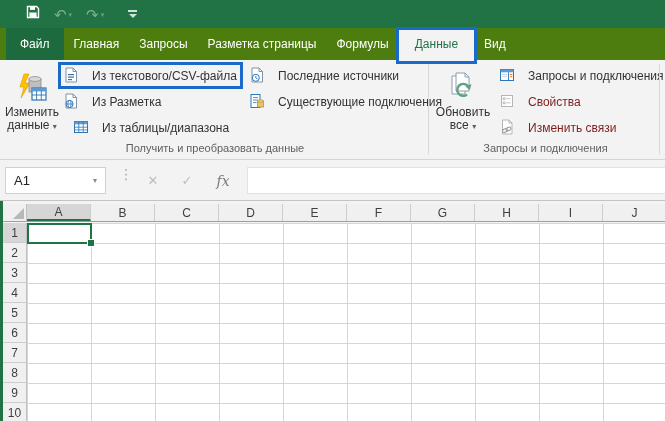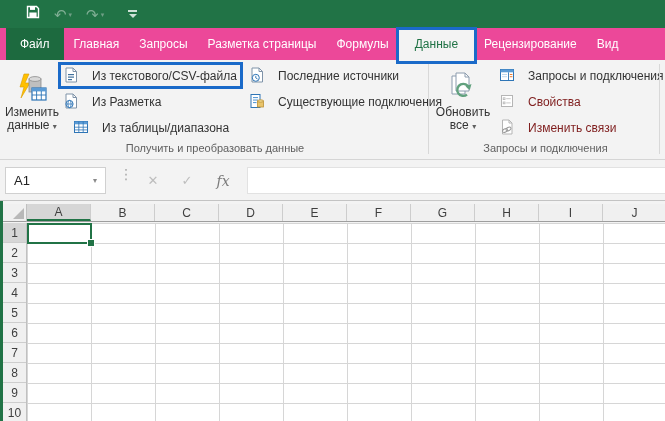--- a/index.html
+++ b/index.html
@@ -10,21 +10,21 @@
   .titlebar { position:absolute; left:0; top:0; width:665px; height:28px; background:#217346;
               display:flex; align-items:center; }
   .qat { display:flex; align-items:center; gap:14px; margin-left:26px; }
   .qat .undo, .qat .redo { color:#7fae94; font-size:15px; line-height:1; display:flex; align-items:center; gap:2px;}
   .qat .mini-caret { font-size:7px; color:#6f9f85; }
   .qat-custom { display:flex; flex-direction:column; align-items:center; margin-left:10px; }
   .qat-custom .bar { width:9px; height:2px; background:#cfe3d8; margin-bottom:2px; }
   .qat-custom .car { width:0; height:0; border-left:4px solid transparent; border-right:4px solid transparent; border-top:4px solid #cfe3d8; }
 
   
-  .tabrow { position:absolute; left:0; top:28px; width:665px; height:32px; background:#ec4899;
+  .tabrow { position:absolute; left:0; top:28px; width:665px; height:32px; background:#4d7c0f;
             display:flex; align-items:stretch; padding-left:6px; color:#fff; font-size:12px; }
   .tab { display:flex; align-items:center; padding:0 10px; white-space:nowrap; cursor:default; }
   .tab.file { background:#1d6a3f; padding:0 14px; }
   .tab.active { background:#f3f3f3; color:#217346; padding:0 16px; position:relative; }
   .ann-box { position:absolute; border:3px solid #1a6ac9; pointer-events:none; z-index:30; }
   .tab.active .ann-box { left:-3px; right:-3px; top:-1px; bottom:-4px; }
 
   
   .ribbon { position:absolute; left:0; top:60px; width:665px; height:100px; background:#f3f3f3;
             border-bottom:1px solid #d5d5d5; font-size:12px; color:#333; }
@@ -111,21 +111,20 @@
   <div class="tabrow">
     <div class="tab file">Файл</div>
     <div class="tab">Главная</div>
     <div class="tab">Запросы</div>
     <div class="tab">Разметка страницы</div>
     <div class="tab">Формулы</div>
     <div class="tab active">
       <span>Данные</span>
       <span class="ann-box"></span>
     </div>
-    <div class="tab">Рецензирование</div>
     <div class="tab">Вид</div>
   </div>
 
   <div class="ribbon">
 
     <div class="big-btn" style="left:3px;">
       <div class="bicon">
         <svg width="32" height="32" viewBox="0 0 32 32">
           <polygon points="8,2 4,15 8,15 5,26 14,11 9,11 13,2" fill="#ffc000" stroke="#d89b00" stroke-width="0.6"></polygon>
           <rect x="13" y="7" width="12" height="13" fill="#bfbfbf" stroke="#8c8c8c" stroke-width="0.8"></rect>

